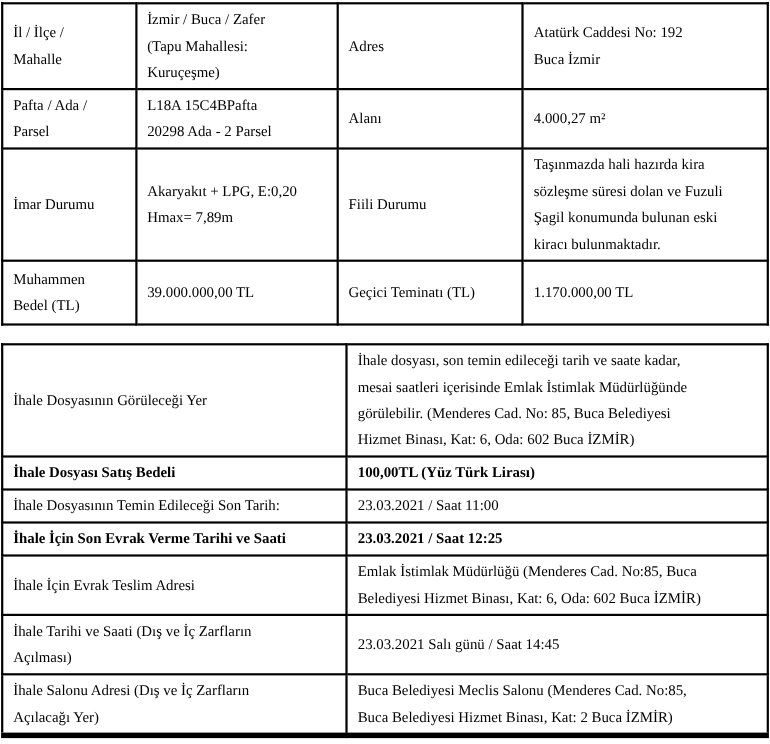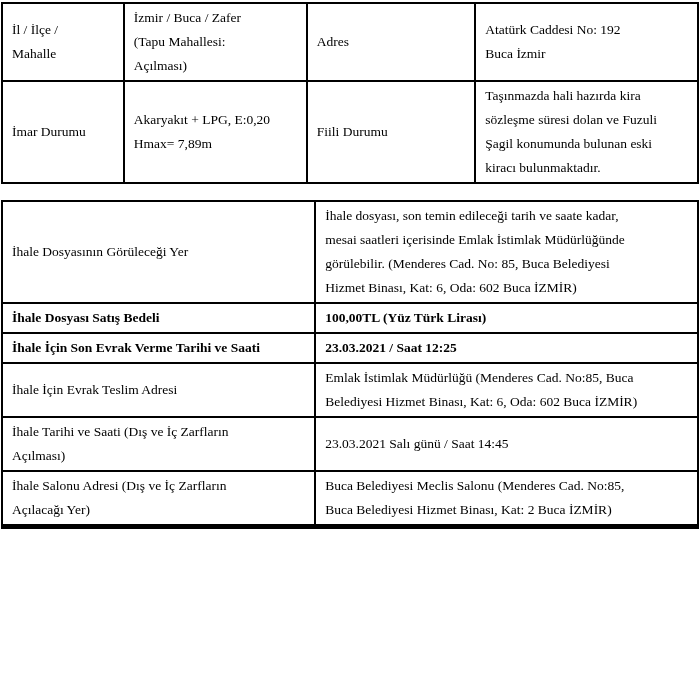--- a/index.html
+++ b/index.html
@@ -66,34 +66,49 @@
         <col class="c2">
         <col class="c3">
         <col class="c4">
       </colgroup>
     <tbody>
       <tr class="r0">
         <td>İl / İlçe /
 Mahalle</td>
         <td>İzmir / Buca / Zafer
 (Tapu Mahallesi:
-Açılması)</td>
+Kuruçeşme)</td>
         <td>Adres</td>
         <td>Atatürk Caddesi No: 192
 Buca İzmir</td>
+      </tr>
+      <tr class="r1">
+        <td>Pafta / Ada /
+Parsel</td>
+        <td>L18A 15C4BPafta
+20298 Ada - 2 Parsel</td>
+        <td>Alanı</td>
+        <td>4.000,27 m²</td>
       </tr>
       <tr class="r2">
         <td>İmar Durumu</td>
         <td>Akaryakıt + LPG, E:0,20
 Hmax= 7,89m</td>
         <td>Fiili Durumu</td>
         <td>Taşınmazda hali hazırda kira
 sözleşme süresi dolan ve Fuzuli
 Şagil konumunda bulunan eski
 kiracı bulunmaktadır.</td>
+      </tr>
+      <tr class="r3">
+        <td>Muhammen
+Bedel (TL)</td>
+        <td>39.000.000,00 TL</td>
+        <td>Geçici Teminatı (TL)</td>
+        <td>1.170.000,00 TL</td>
       </tr>
     </tbody>
   </table>
 
   <div class="gap"></div>
 
   <table class="t2">
     <colgroup>
         <col class="c1">
         <col class="c2">
@@ -102,20 +117,24 @@
       <tr class="r0">
         <td>İhale Dosyasının Görüleceği Yer</td>
         <td>İhale dosyası, son temin edileceği tarih ve saate kadar,
 mesai saatleri içerisinde Emlak İstimlak Müdürlüğünde
 görülebilir. (Menderes Cad. No: 85, Buca Belediyesi
 Hizmet Binası, Kat: 6, Oda: 602 Buca İZMİR)</td>
       </tr>
       <tr class="r1">
         <td>İhale Dosyası Satış Bedeli</td>
         <td>100,00TL (Yüz Türk Lirası)</td>
+      </tr>
+      <tr class="r3">
+        <td>İhale Dosyasının Temin Edileceği Son Tarih:</td>
+        <td>23.03.2021 / Saat 11:00</td>
       </tr>
       <tr class="r4">
         <td>İhale İçin Son Evrak Verme Tarihi ve Saati</td>
         <td>23.03.2021 / Saat 12:25</td>
       </tr>
       <tr class="r5">
         <td>İhale İçin Evrak Teslim Adresi</td>
         <td>Emlak İstimlak Müdürlüğü (Menderes Cad. No:85, Buca
 Belediyesi Hizmet Binası, Kat: 6, Oda: 602 Buca İZMİR)</td>
       </tr>

